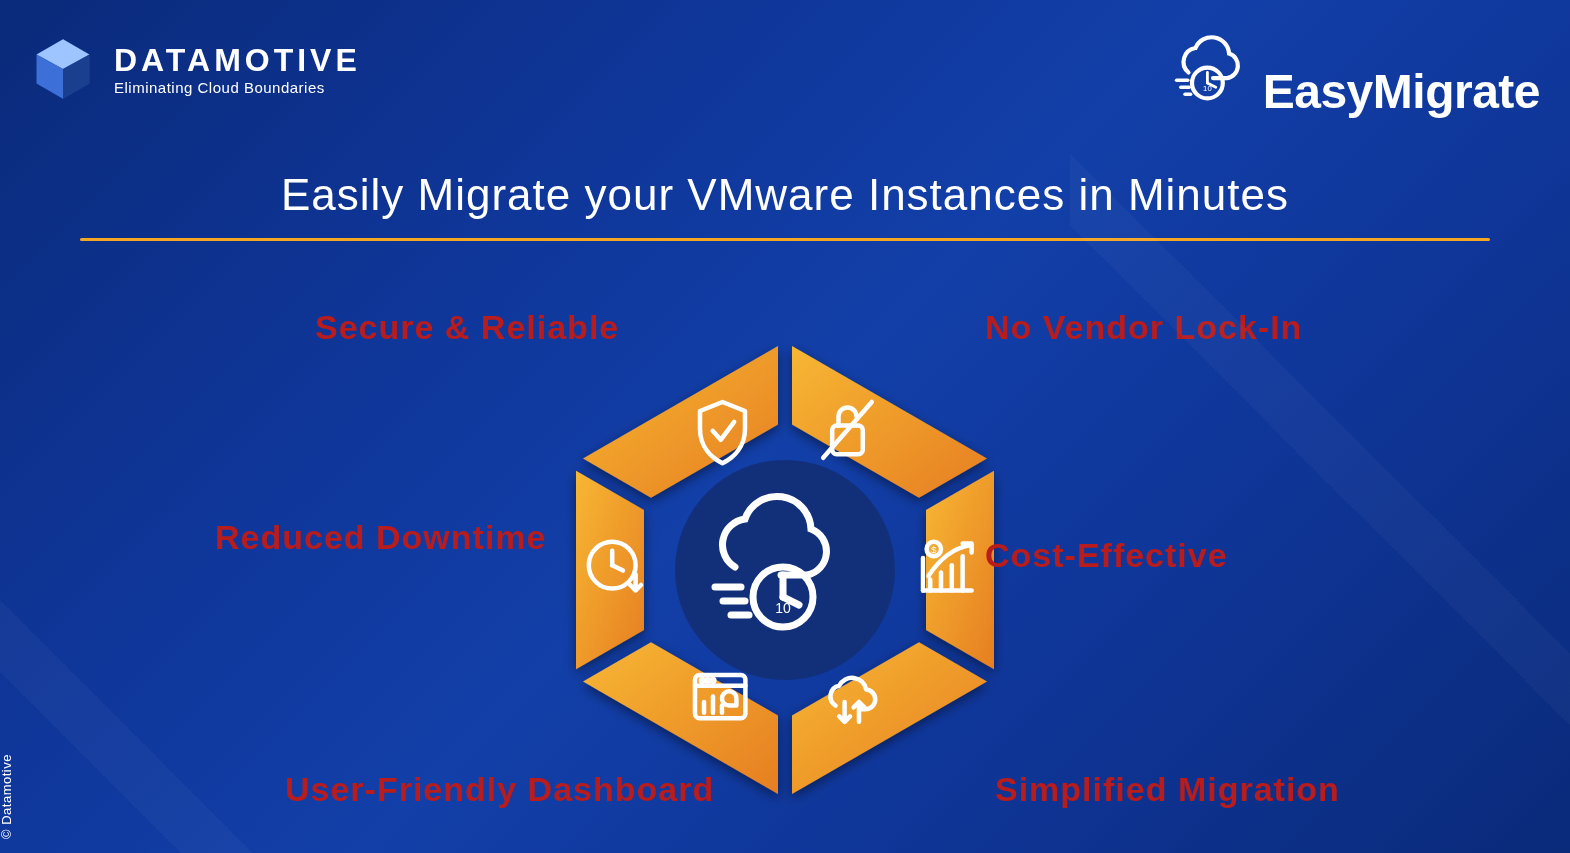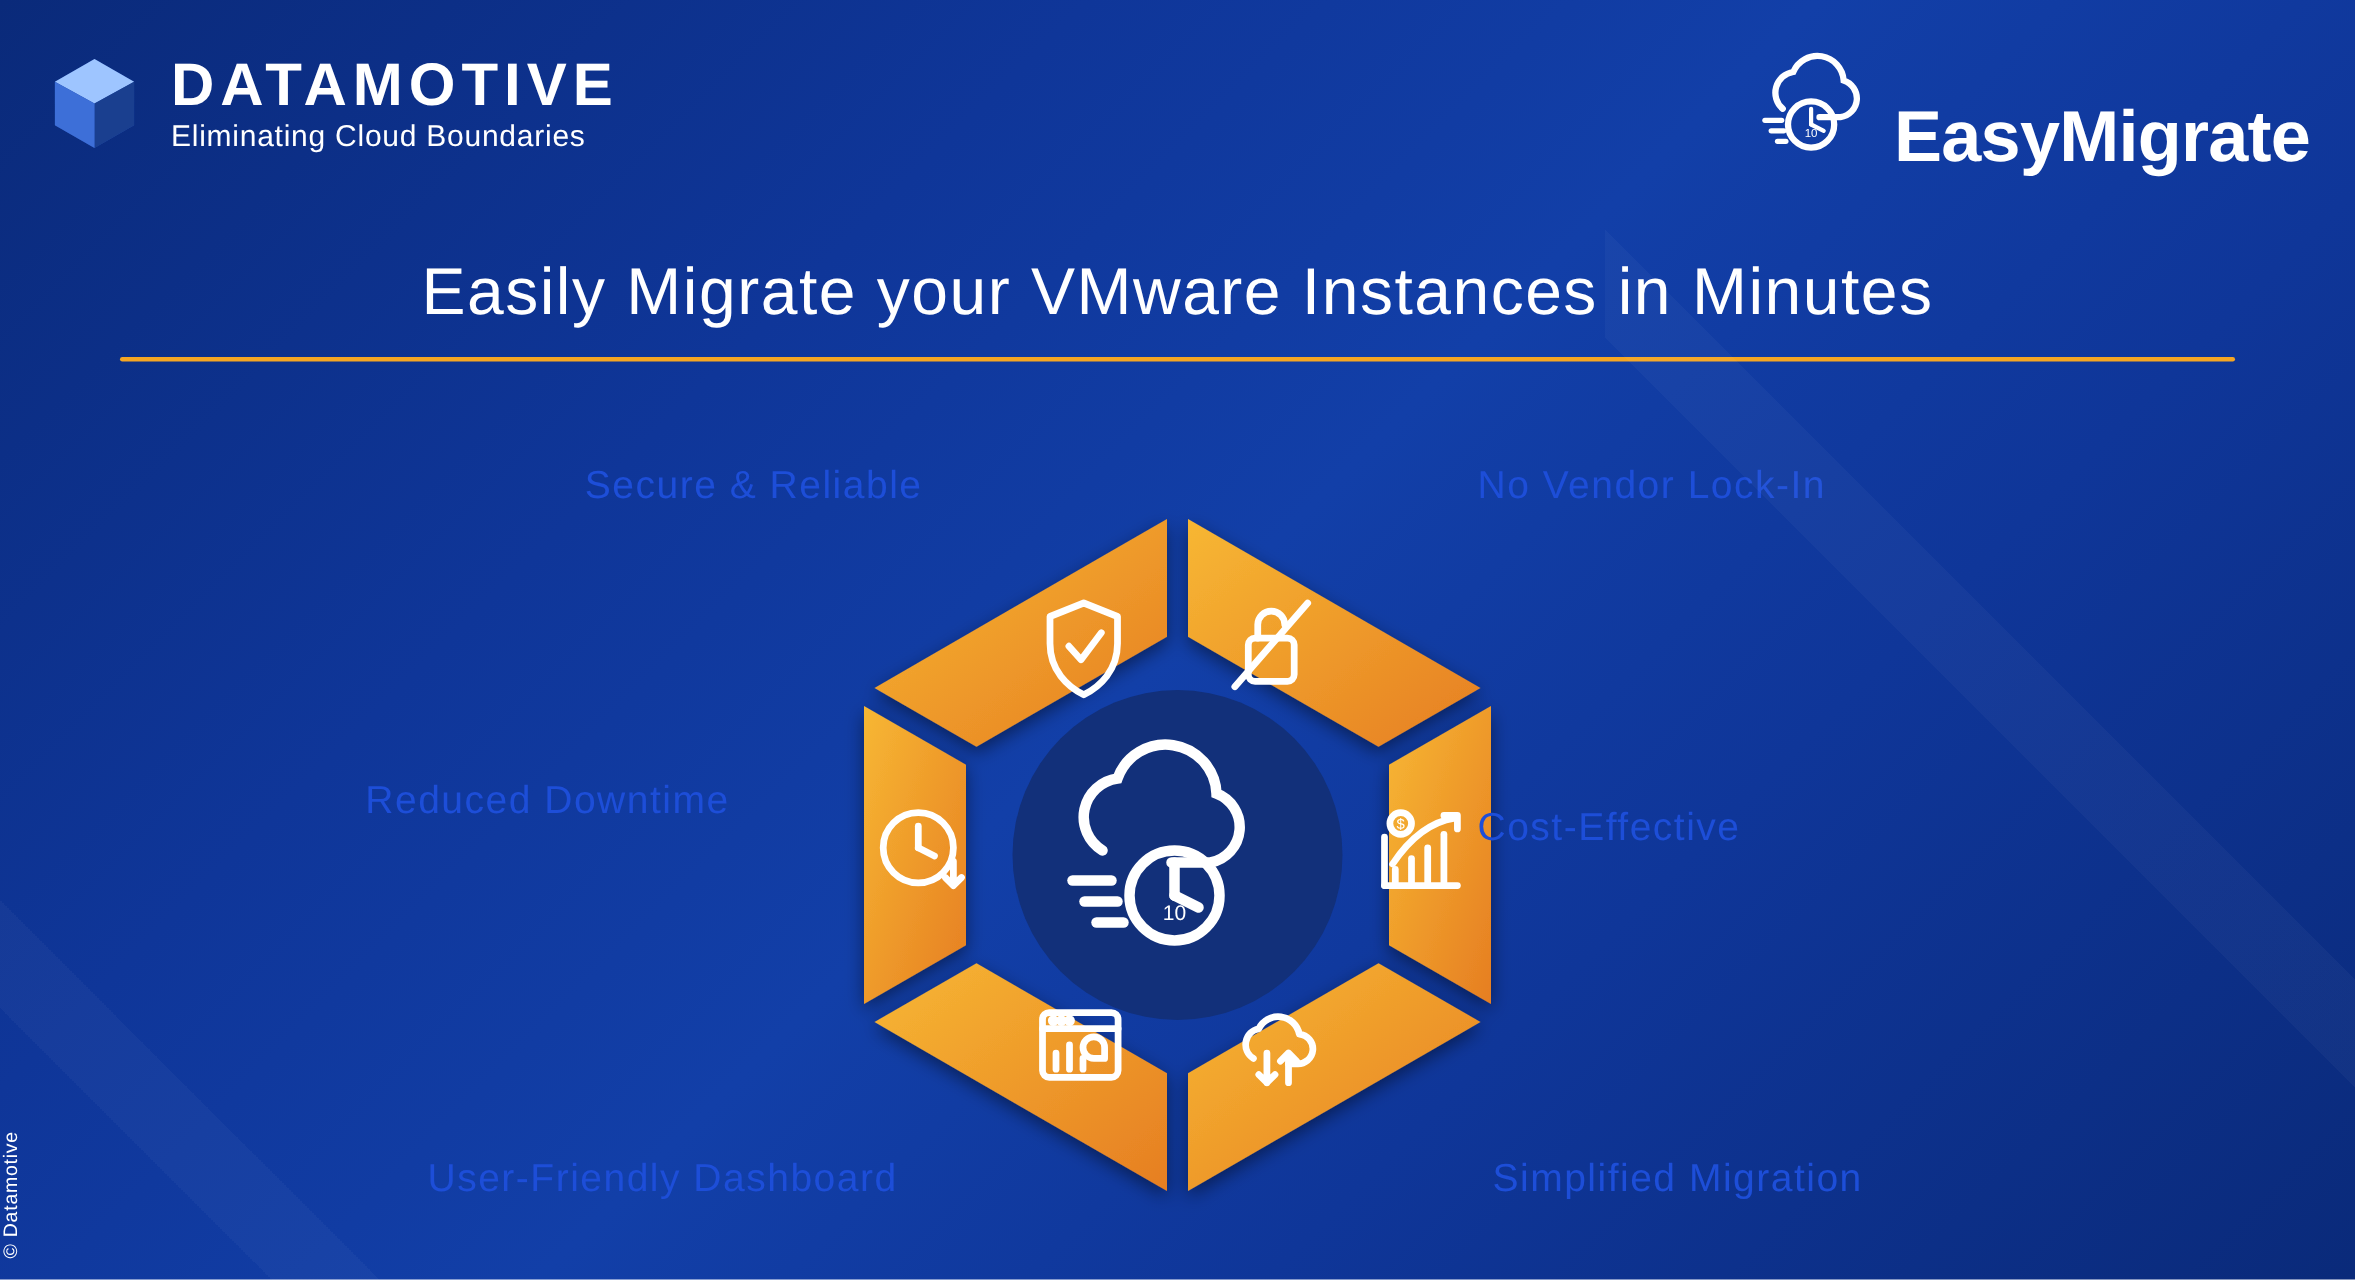--- a/index.html
+++ b/index.html
@@ -25,22 +25,22 @@
   
   .header {
     position: absolute;
     top: 18px; left: 30px; right: 30px;
     display: flex;
     justify-content: space-between;
     align-items: center;
   }
   .brand-left { display: flex; align-items: center; gap: 18px; }
   .cube-icon { width: 66px; height: 66px; }
-  .brand-text .brand-name { font-size: 40px; font-weight: 600; letter-spacing: 4px; text-align: center; }
-  .brand-text .brand-tag  { font-size: 20px; font-weight: 300; letter-spacing: 0.5px; }
+  .brand-text .brand-name { font-size: 32px; font-weight: 600; letter-spacing: 4px; }
+  .brand-text .brand-tag  { font-size: 15px; font-weight: 300; letter-spacing: 0.5px; }
 
   .brand-right { display: flex; align-items: center; gap: 14px; }
   .brand-right .product-name { font-size: 48px; font-weight: 700; letter-spacing: -0.5px; margin-top: 46px;}
   .em-icon { width: 86px; height: 70px; }
 
   
   .title-wrap {
     position: absolute;
     top: 170px; left: 80px; right: 80px;
     text-align: center;
@@ -61,23 +61,23 @@
   .hex-stage {
     position: absolute;
     left: 50%; top: 330px;
     width: 480px; height: 480px;
     transform: translateX(-50%);
   }
 
   
   .feature-label {
     position: absolute;
-    color: #1d4ed8;
-    font-size: 26px;
-    font-weight: 400;
+    color: #b91c1c;
+    font-size: 34px;
+    font-weight: 700;
     white-space: nowrap;
     letter-spacing: 1px;
   }
   .lbl-tl { top:  -22px; left: -230px; text-align: right; width: 300px;}
   .lbl-tr { top:  -22px; right: -260px; text-align: left;  width: 300px;}
   .lbl-ml { top:  188px; left: -330px; text-align: center; width: 300px;}
   .lbl-mr { top:  206px; right: -260px; text-align: left;  width: 300px;}
   .lbl-bl { top:  440px; left: -260px; text-align: left; width: 340px;}
   .lbl-br { top:  440px; right: -310px; text-align: left;  width: 340px;}
 

